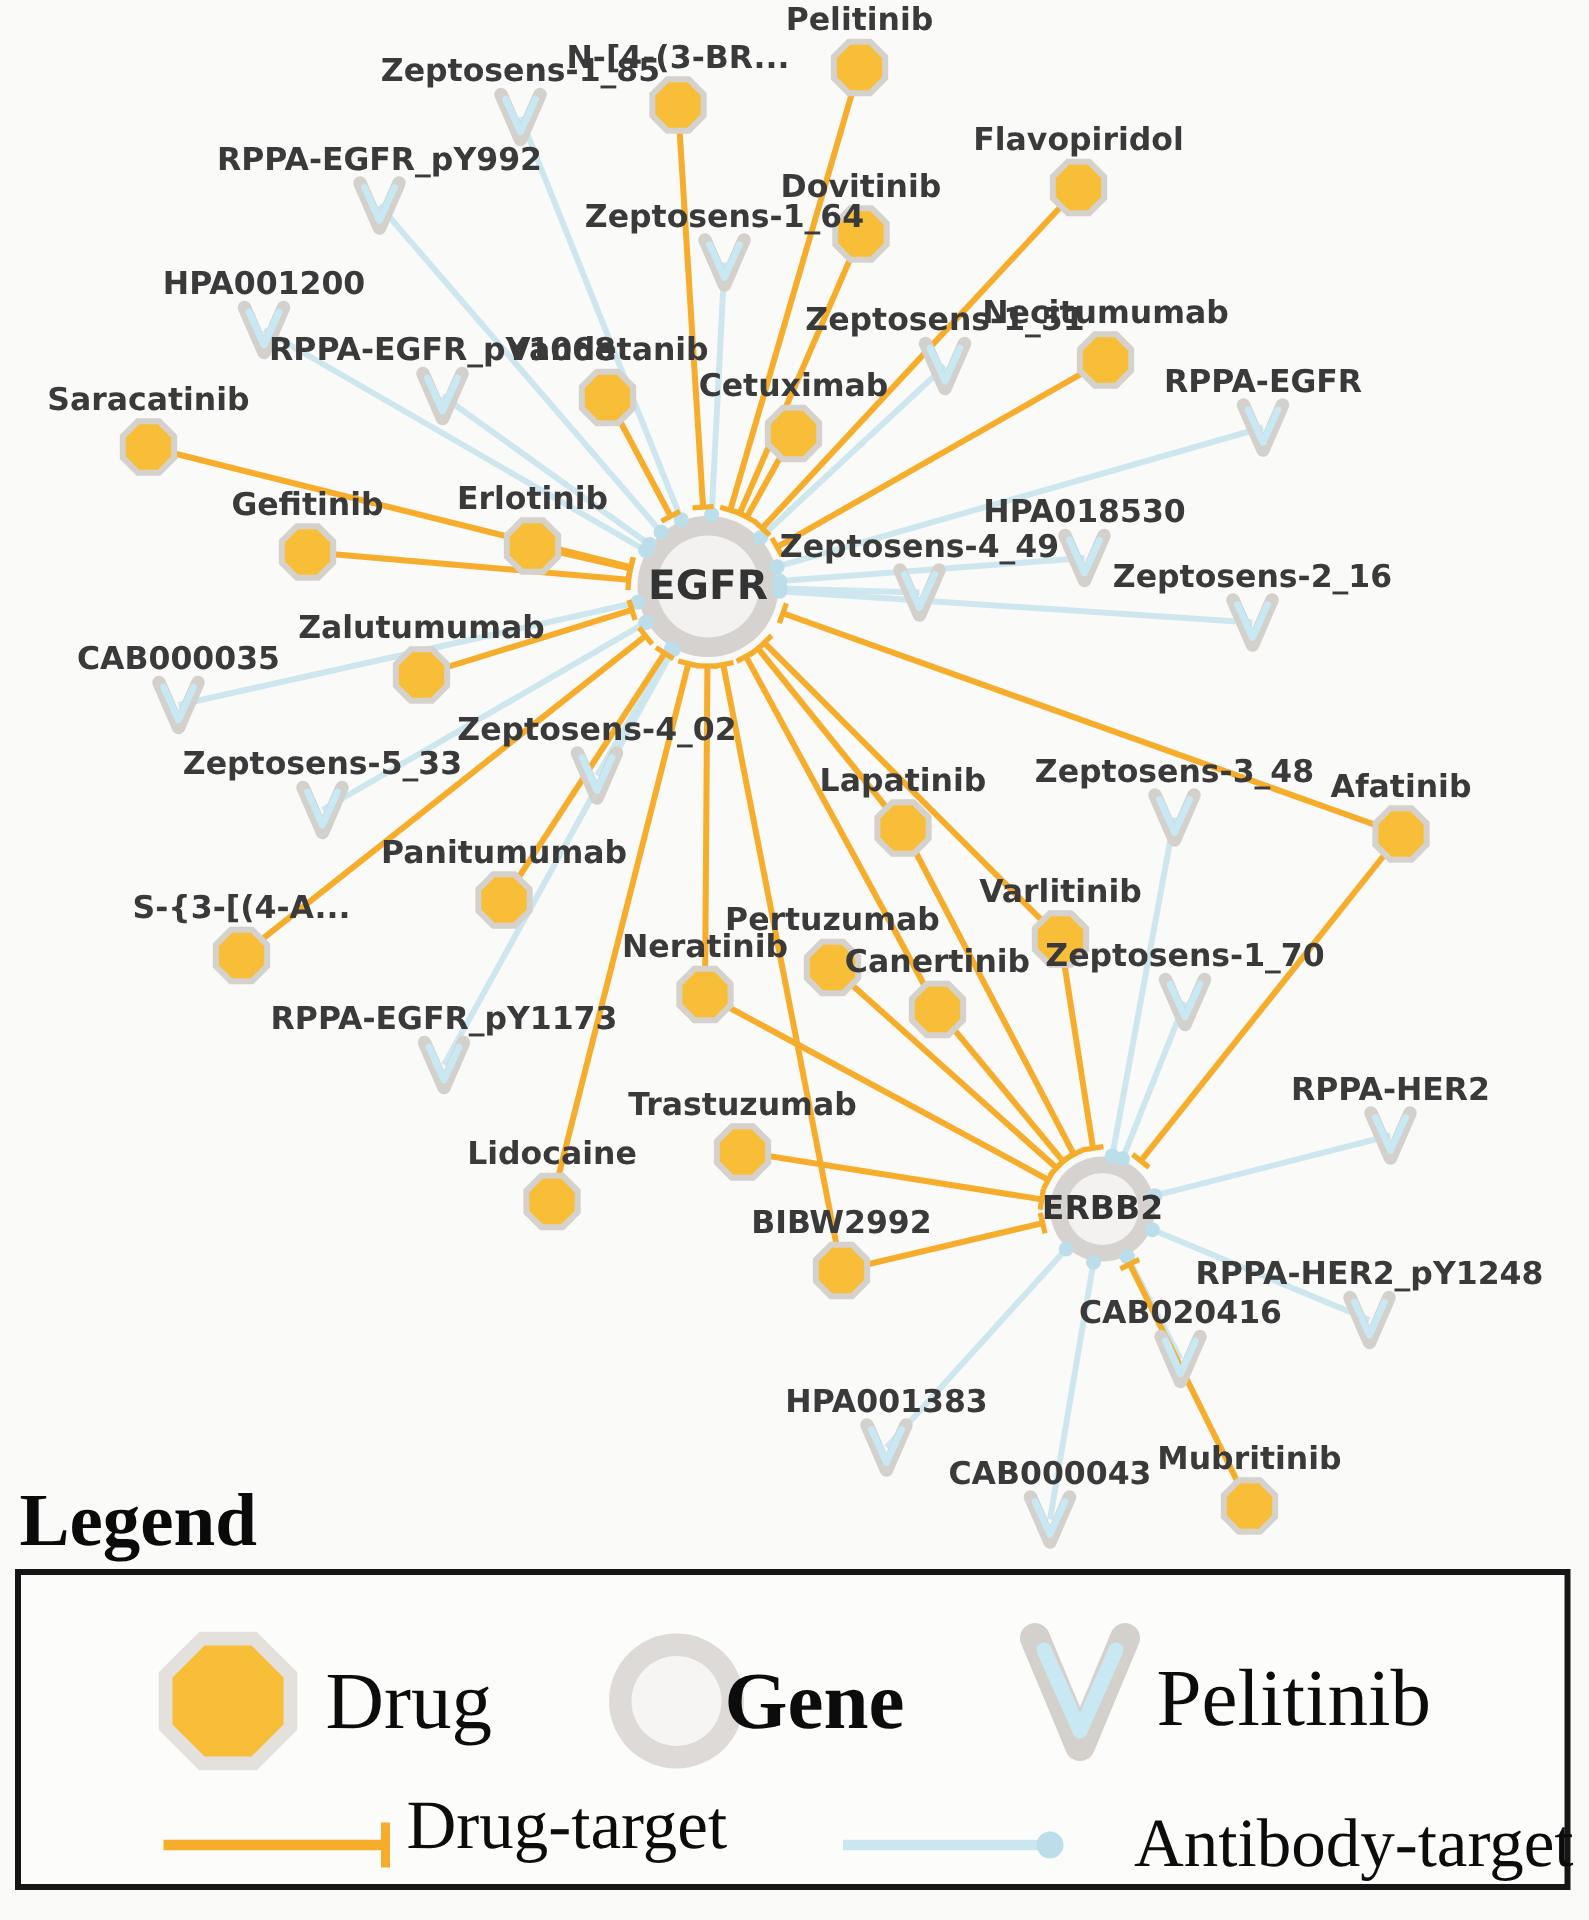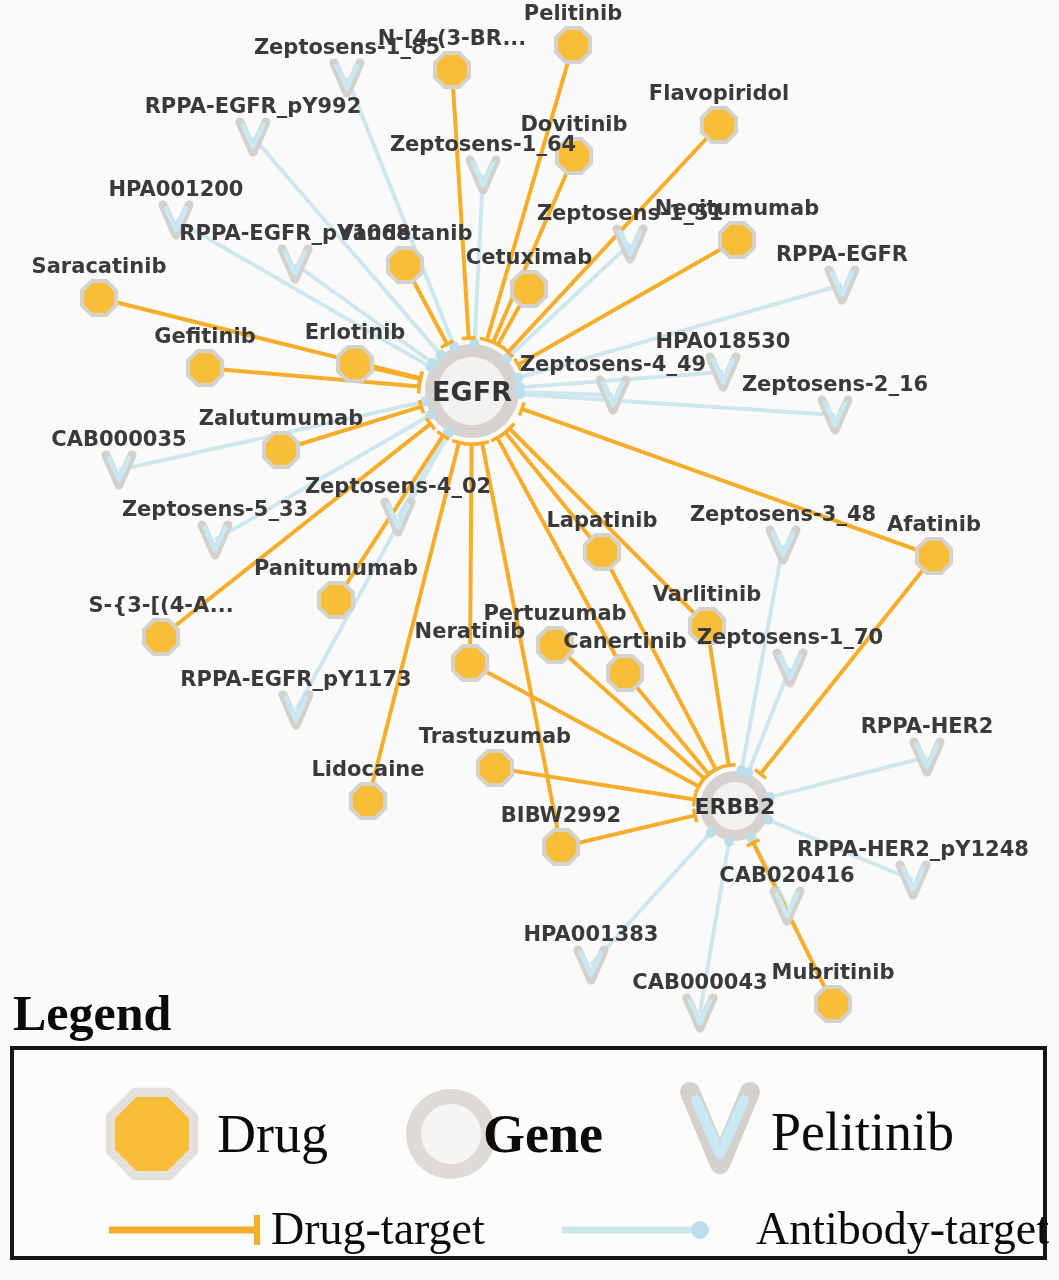--- a/index.html
+++ b/index.html
@@ -20,21 +20,21 @@
   .legend-box svg{position:absolute;left:0;top:0;}
   .legend-label{
     position:absolute;font-family:"Liberation Serif","DejaVu Serif",serif;
     color:#0c0c0c;line-height:1;white-space:nowrap;
   }
   .lg-item{font-size:54px;}
   .lg-edge{font-size:46px;}
   #lbl-drug{left:203px;top:57px;}
   #lbl-gene{left:469px;top:57px;font-weight:bold;}
   #lbl-antibody{left:757px;top:55px;}
-  #lbl-drug-target{left:257px;top:156px;}
+  #lbl-drug-target{left:257px;top:144px;}
   #lbl-antibody-target{left:742px;top:156px;}
 </style>
 </head>
 <body>
 
 <svg id="network-svg" width="1059" height="1046" viewBox="0 0 1059 1046">
     <line x1="347" y1="78" x2="454.1978049924951" y2="346.42330370120766" stroke="#CCE6EF" stroke-width="4" opacity="0.95"></line>
     <line x1="253" y1="137" x2="440.6560670171011" y2="354.6467626591036" stroke="#CCE6EF" stroke-width="4" opacity="0.95"></line>
     <line x1="176" y1="220" x2="430.4371249051235" y2="366.989014725595" stroke="#CCE6EF" stroke-width="4" opacity="0.95"></line>
     <line x1="295" y1="264" x2="433.0004327737261" y2="363.0172596738035" stroke="#CCE6EF" stroke-width="4" opacity="0.95"></line>

